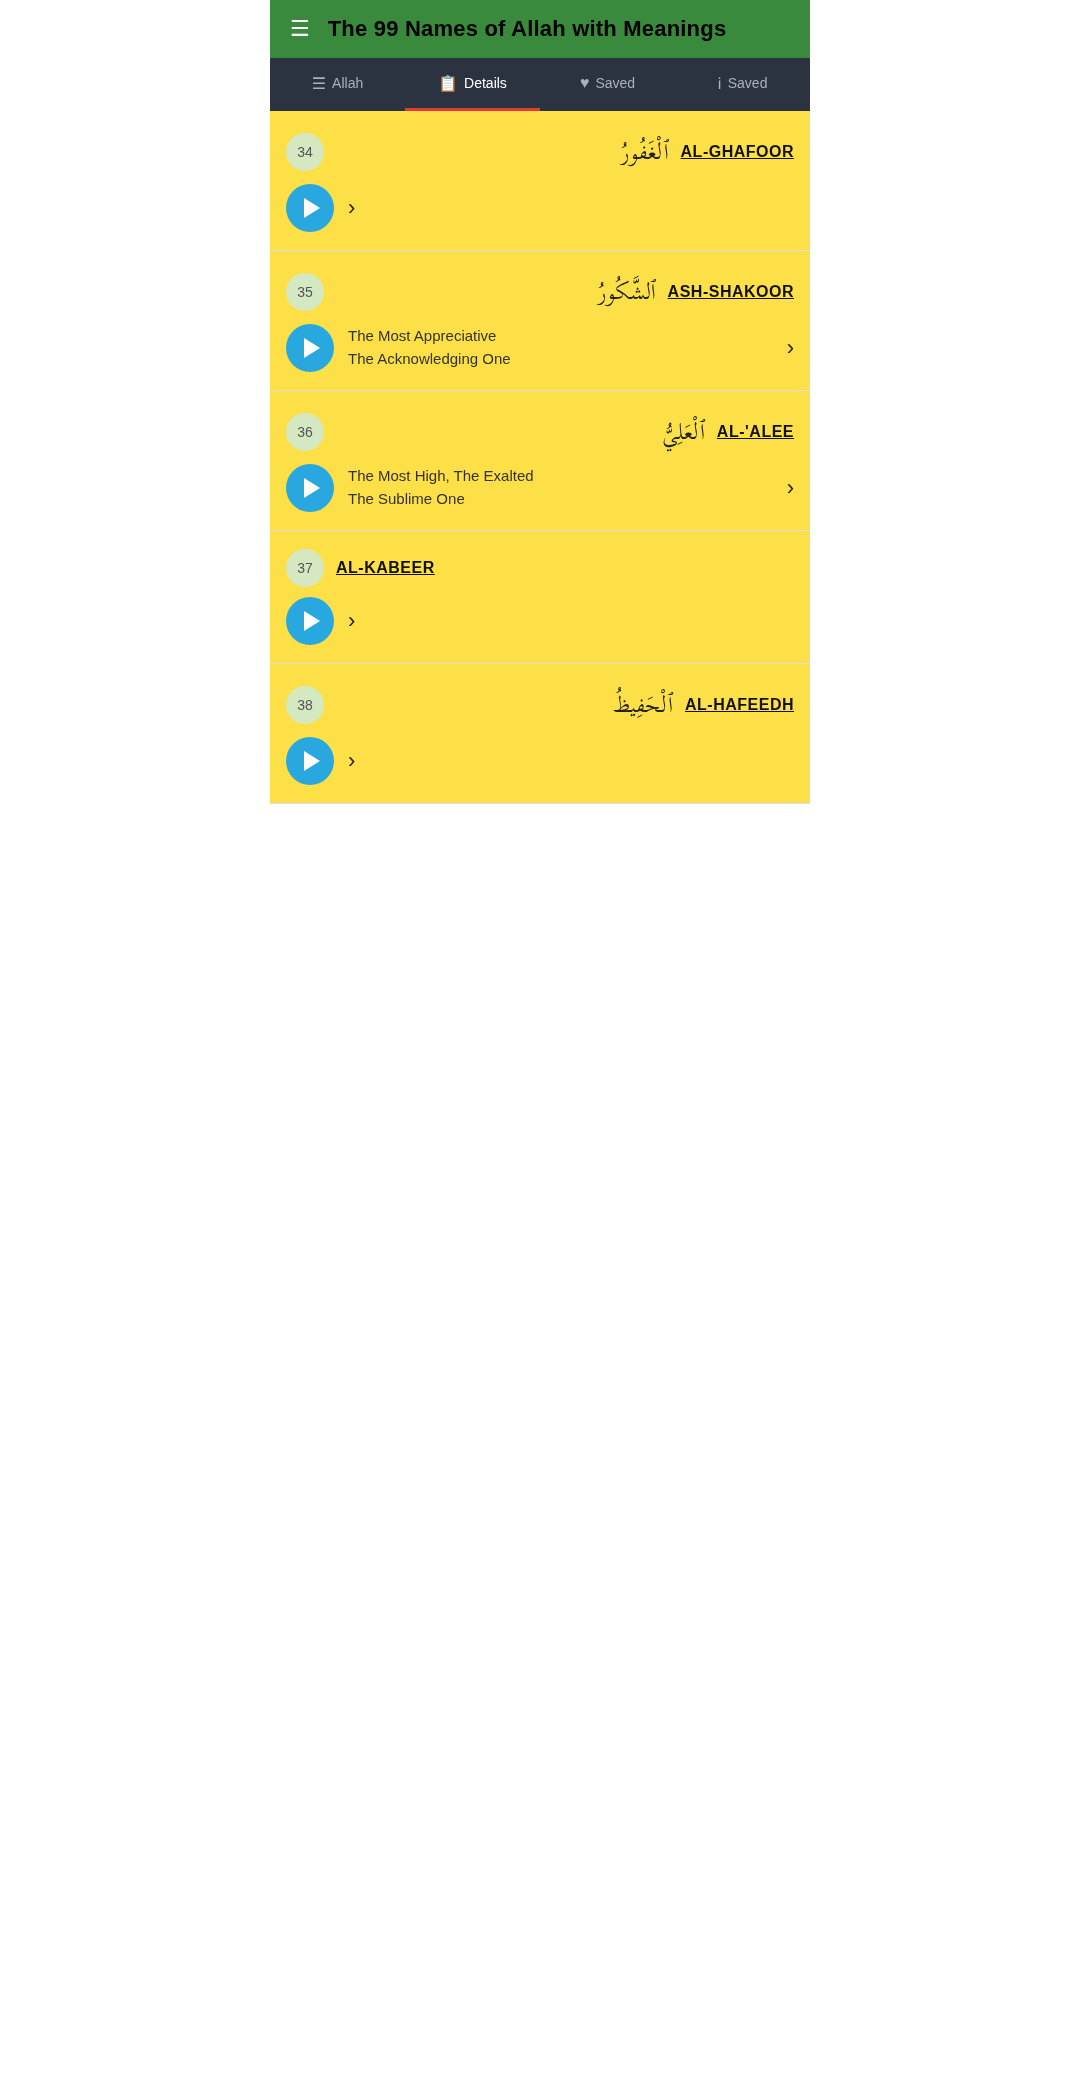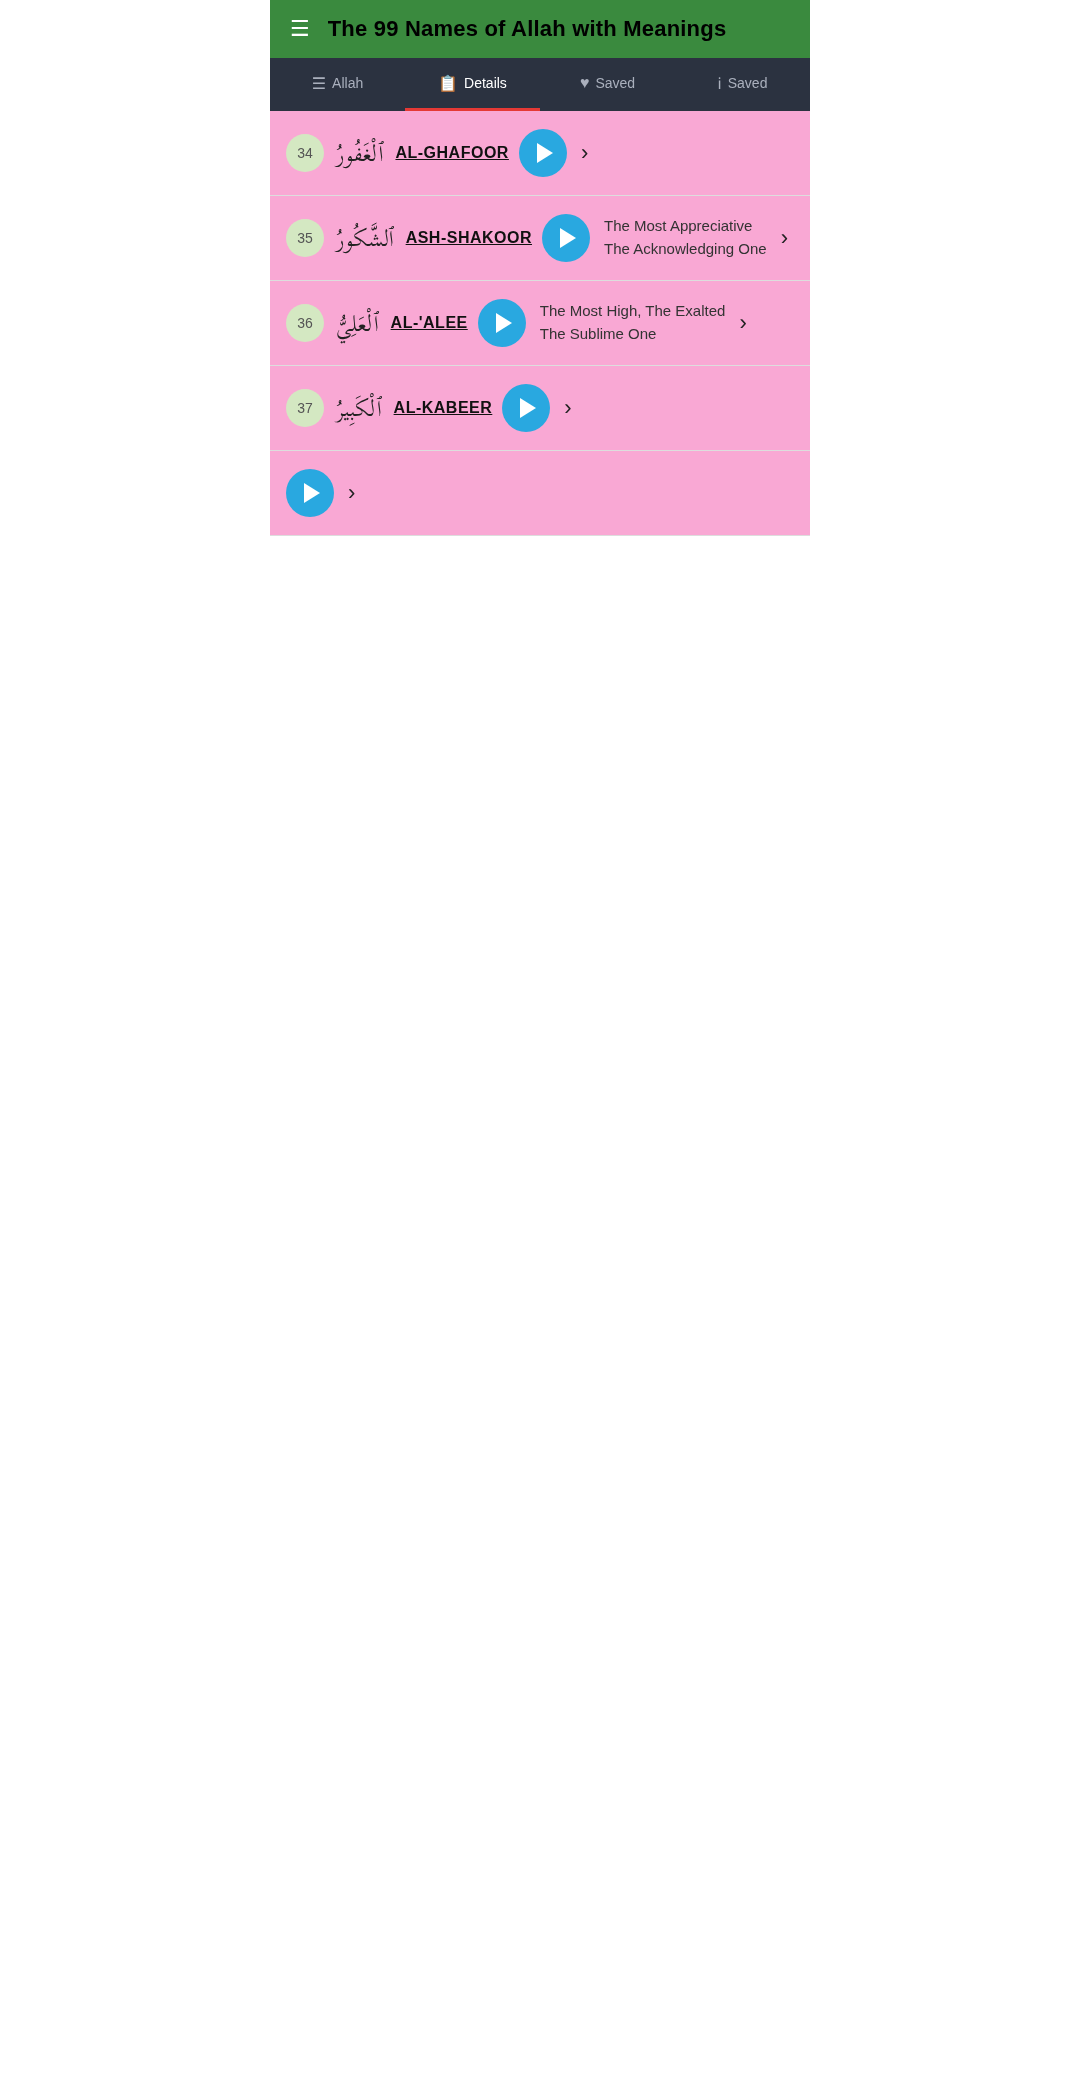--- a/index.html
+++ b/index.html
@@ -57,23 +57,23 @@
     }
     .nav-tab .tab-icon {
       font-size: 16px;
     }
 
     
     .name-item {
       border-bottom: 1px solid #ddd;
       padding: 18px 16px 18px 16px;
       display: flex;
-      flex-direction: row;
+      flex-direction: column;
       gap: 10px;
-      background: #f9a8d4;
+      background: #fde047;
     }
     .name-item-header {
       display: flex;
       align-items: center;
       gap: 12px;
     }
     .number-badge {
       background: #d4e8c2;
       color: #555;
       border-radius: 50%;
@@ -199,27 +199,31 @@
     </div>
     <div class="name-item-body">
       <button class="play-btn" aria-label="Play pronunciation"></button>
       <div class="meaning-text">The Most High, The Exalted<br>The Sublime One</div>
       <div class="chevron-right">›</div>
     </div>
   </div>
     <div class="name-item">
     <div class="name-item-header">
       <div class="number-badge">37</div>
-      <div class="arabic-text">ٱلْكَبِيرُ</div>
       <div class="transliteration">AL-KABEER</div>
     </div>
     <div class="name-item-body">
       <button class="play-btn" aria-label="Play pronunciation"></button>
       <div class="chevron-right">›</div>
     </div>
   </div>
     <div class="name-item">
+    <div class="name-item-header">
+      <div class="number-badge">38</div>
+      <div class="arabic-text">ٱلْحَفِيظُ</div>
+      <div class="transliteration">AL-HAFEEDH</div>
+    </div>
     <div class="name-item-body">
       <button class="play-btn" aria-label="Play pronunciation"></button>
       <div class="chevron-right">›</div>
     </div>
   </div>
   </main>
 
 </body></html>

